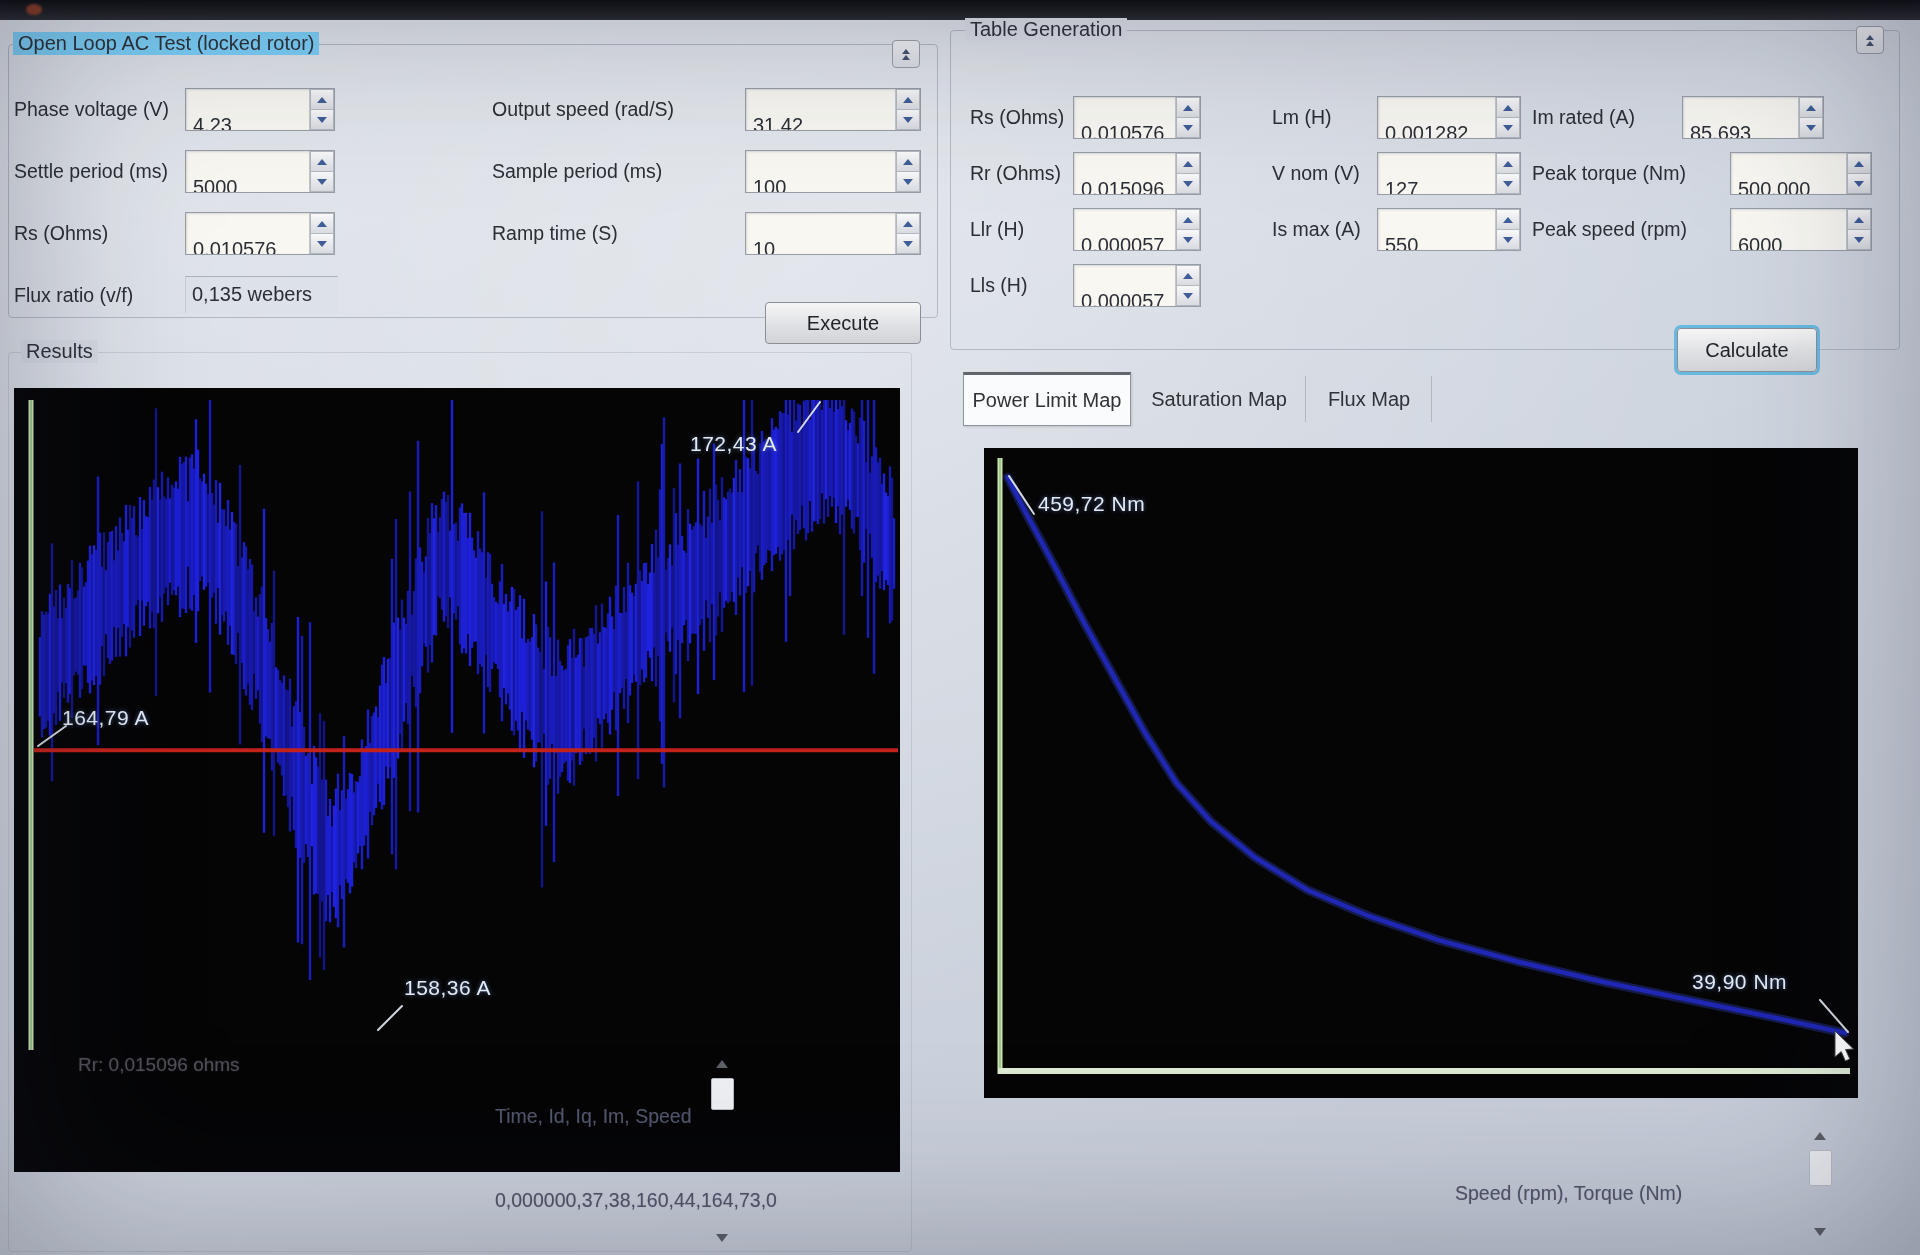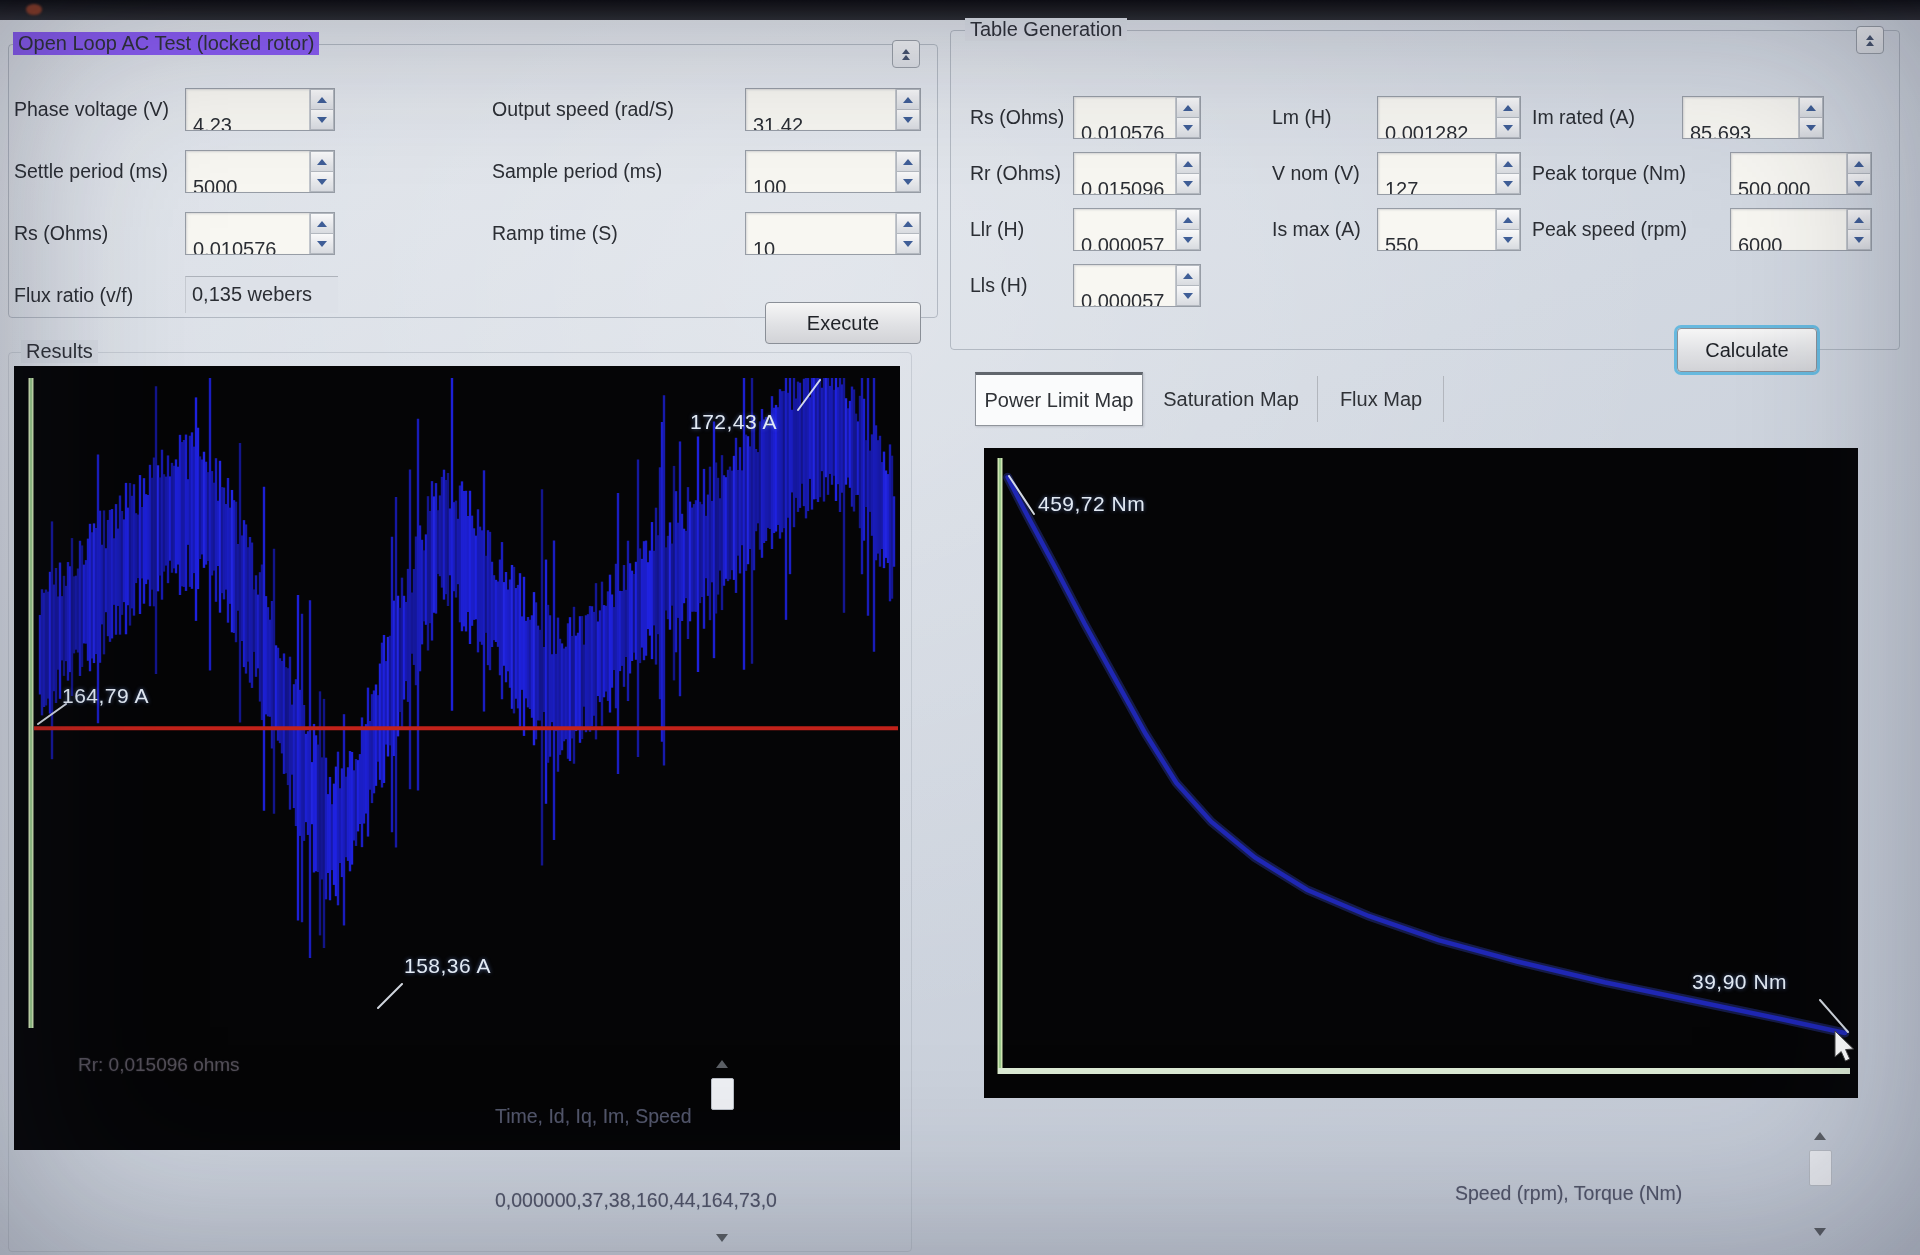--- a/index.html
+++ b/index.html
@@ -13,21 +13,21 @@
   }
   .abs{position:absolute;}
   
   #top-strip{left:0;top:0;width:1920px;height:20px;background:linear-gradient(#0c0c0f,#2b2c31);}
   #top-blob{left:26px;top:4px;width:16px;height:11px;border-radius:50%;background:#8a3b24;filter:blur(1px);}
   #vignette{left:0;top:0;width:1920px;height:1255px;pointer-events:none;z-index:60;
     box-shadow:inset 0 0 190px rgba(25,30,48,.35);}
   
   .groupbox{border:1px solid rgba(148,156,168,.6);border-radius:4px;background:transparent;}
   .groupbox.faint{border-color:rgba(160,168,180,.38);}
-  .legend{position:absolute;top:-13px;left:8px;padding:0 5px;background:#8b5cf6;
+  .legend{position:absolute;top:-13px;left:8px;padding:0 5px;background:#7dd3fc;
     font-size:20px;color:#2e3138;white-space:nowrap;}
   
   .flabel{font-size:19.5px;color:#2b2e34;white-space:nowrap;}
   
   .spin{height:41px;background:#f8f7f2;border:1px solid #979da6;display:flex;align-items:stretch;
     box-shadow:inset 1px 1px 2px rgba(120,125,135,.25);}
   .spin-val{flex:1;font-size:20px;color:#2b2e34;padding:25px 0 0 7px;white-space:nowrap;overflow:hidden;}
   .spin-btns{width:24px;display:flex;flex-direction:column;border-left:1px solid #c2c6cc;}
   .sb{flex:1;display:flex;align-items:center;justify-content:center;
     background:linear-gradient(#f9f9fa,#d8dbe0);border:1px solid #b3b8bf;}
@@ -39,21 +39,21 @@
     font-size:20px;color:#2b2e34;padding:6px 0 0 6px;}
   
   .btn{background:linear-gradient(#f6f6f6,#e0e1e4 55%,#d2d3d7);border:1px solid #8a8f97;border-radius:4px;
     font-size:20px;color:#1f2227;display:flex;align-items:center;justify-content:center;margin-top:36px;}
   .btn.focus{box-shadow:0 0 0 3px rgba(85,180,222,.85);}
   
   .collapse-btn{width:26px;height:26px;border:1px solid #9aa0a8;border-radius:4px;
     background:linear-gradient(#f2f3f5,#dcdfe4);display:flex;flex-direction:column;align-items:center;justify-content:center;gap:1px;}
   .collapse-btn .tri-up{border-left-width:4px;border-right-width:4px;border-bottom-width:5px;border-bottom-color:#46536e;}
   
-  .tab{font-size:20px;color:#2f3237;display:flex;align-items:center;justify-content:center;white-space:nowrap;margin-left:12px;}
+  .tab{font-size:20px;color:#2f3237;display:flex;align-items:center;justify-content:center;white-space:nowrap;}
   .tab.unsel{border-right:1px solid #b2b6bd;height:46px;}
   .tab.sel{background:#fafbfc;border:1px solid #8f949b;border-top:3px solid #61666d;height:50px;
     box-shadow:1px 1px 2px rgba(100,105,115,.25);}
   
   .chart{background:#050506;}
   .chart-label{font-size:21px;color:#e2eaf4;letter-spacing:.5px;white-space:nowrap;
     text-shadow:0 0 4px rgba(130,170,255,.55);z-index:5;}
   
   .datalist{font-size:19.5px;color:#52566a;line-height:28px;white-space:pre;
     text-shadow:0 0 1px rgba(82,86,106,.35);}
@@ -155,21 +155,21 @@
         <i class="tri-dn"></i>
       </span>
   </span>
 </div>
 <div class="abs btn" style="left:765px;top:266px;width:154px;height:40px;">Execute</div>
 
 <div class="abs groupbox faint" style="left:8px;top:352px;width:902px;height:898px;">
   <span class="legend" style="left:12px;background:#d6dbe3;">Results</span>
 </div>
 
-<div class="abs chart" style="left:14px;top:366px;width:886px;height:784px;">
+<div class="abs chart" style="left:14px;top:388px;width:886px;height:784px;">
   <svg id="wave-svg" width="886" height="676" style="display:block;">
       <rect x="0" y="0" width="886" height="676" fill="#050506"></rect>
       <line x1="17" y1="12" x2="17" y2="662" stroke="#cfe6b4" stroke-width="5"></line>
       <line x1="17" y1="12" x2="17" y2="662" stroke="#9cc98c" stroke-width="2"></line>
       <line x1="26" y1="248.95032008732665" x2="26" y2="328.4896799126733" stroke="hsl(239,76%,47%)" stroke-width="2.4"></line>
       <line x1="28" y1="223.2575631319741" x2="28" y2="349.37369369862694" stroke="hsl(239,76%,38%)" stroke-width="2.4"></line>
       <line x1="30" y1="226.79453053515596" x2="30" y2="341.0279831260462" stroke="hsl(239,76%,41%)" stroke-width="2.4"></line>
       <line x1="32" y1="223.52517218856428" x2="32" y2="339.488598303239" stroke="hsl(239,76%,34%)" stroke-width="2.4"></line>
       <line x1="34" y1="225.6074884764236" x2="34" y2="332.59753884598064" stroke="hsl(239,76%,34%)" stroke-width="2.4"></line>
       <line x1="36" y1="205.81261167261295" x2="36" y2="347.5836724803924" stroke="hsl(239,76%,50%)" stroke-width="2.4"></line>

